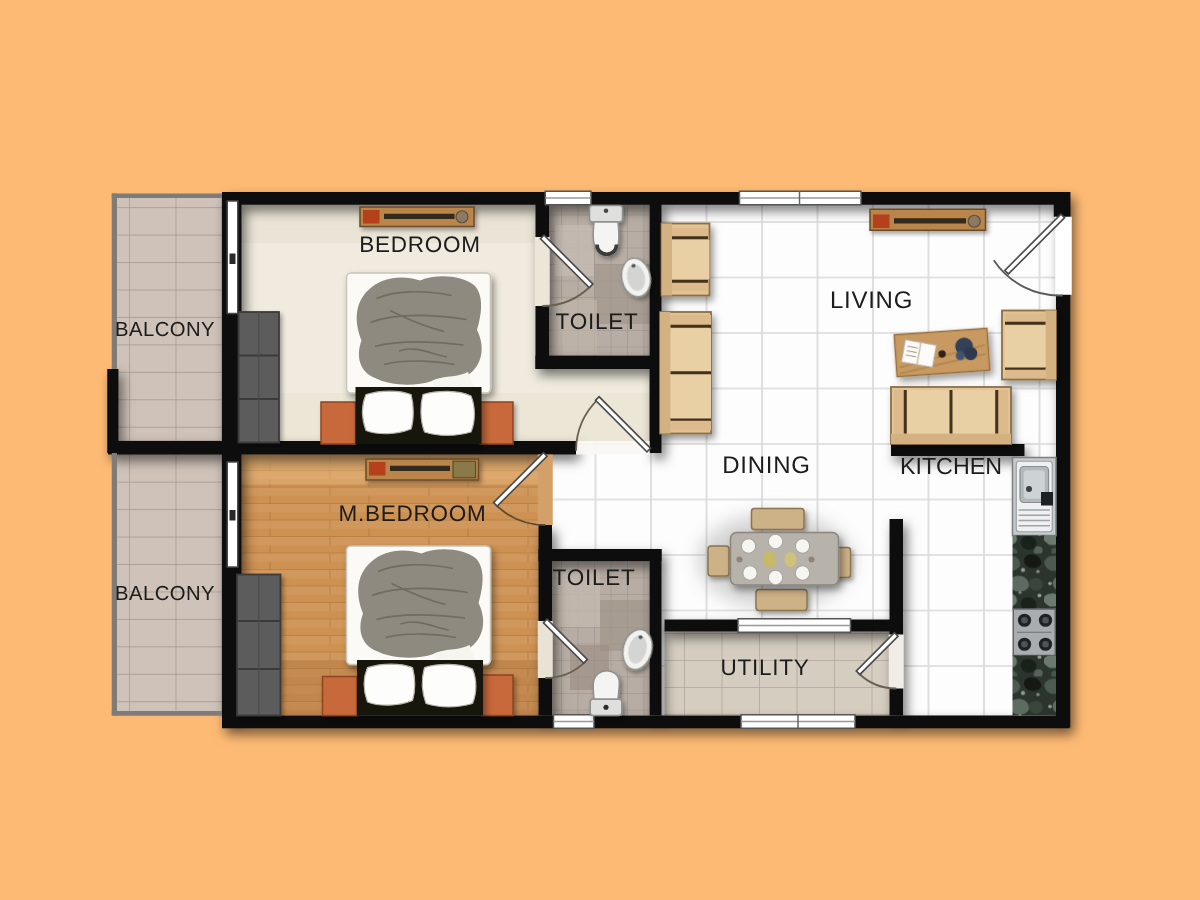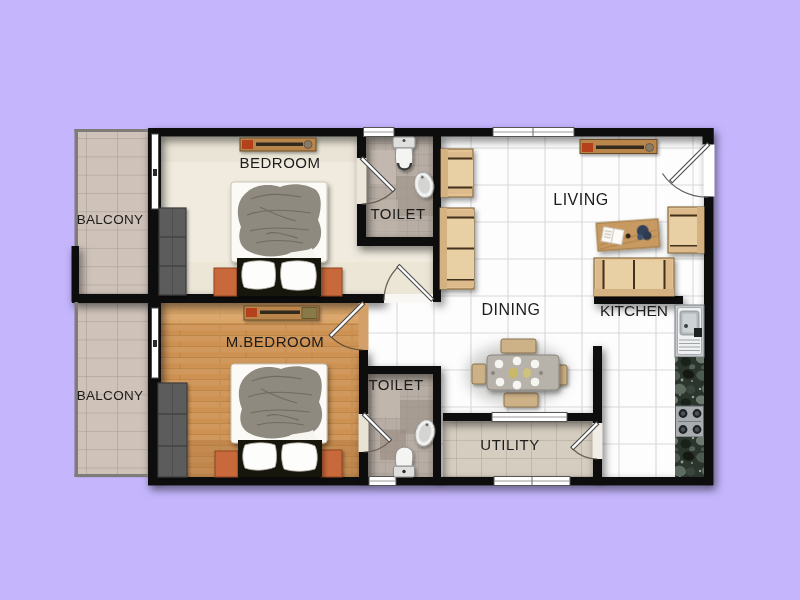--- a/index.html
+++ b/index.html
@@ -1,16 +1,16 @@
 <!DOCTYPE html>
 <html><head>
 <meta charset="utf-8">
 <style>
   html,body{margin:0;padding:0;background:#ffffff;}
-  .page{position:relative;width:800px;height:600px;background:#c4b5fd;overflow:hidden;
+  .page{position:relative;width:800px;height:600px;background:#fdba74;overflow:hidden;
         font-family:"Liberation Sans", sans-serif;}
   svg text{font-family:"Liberation Sans", sans-serif;fill:#1c1c1c;}
 </style>
 </head>
 <body>
 <div class="page">
 <svg width="800" height="600" viewBox="0 0 800 600">
 <defs>
   <pattern id="ptile" width="37" height="37" patternUnits="userSpaceOnUse" x="27" y="0">
     <rect width="37" height="37" fill="#fdfdfd"></rect>

